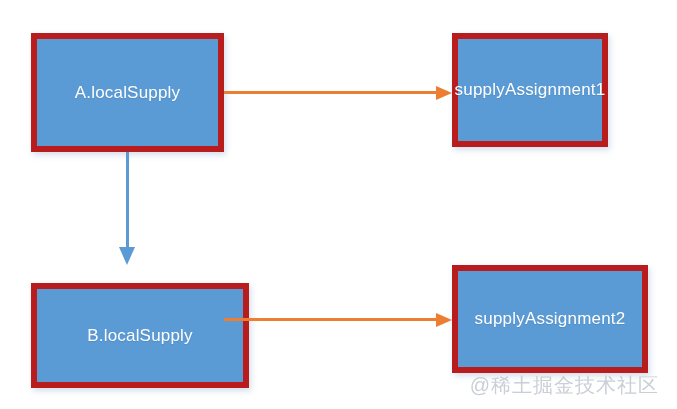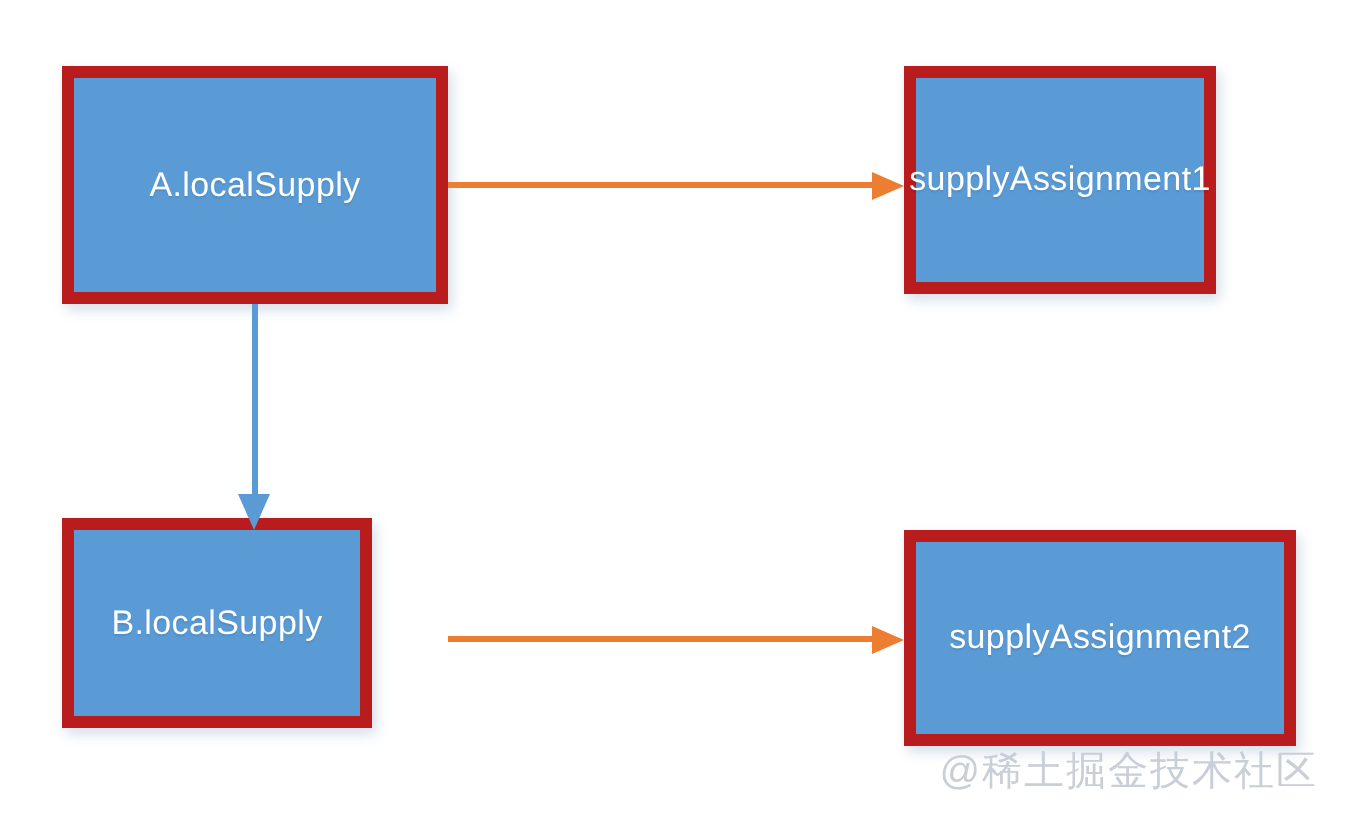--- a/index.html
+++ b/index.html
@@ -30,21 +30,21 @@
     justify-content: center;
     color: #ffffff;
     font-size: 17px;
     font-weight: 400;
     letter-spacing: 0.2px;
     white-space: nowrap;
     text-shadow: 0 1px 1px rgba(0,0,0,0.10);
   }
   #node-a-local-supply { left: 31px;  top: 33px;  width: 193px; height: 119px; }
   #node-supply-1       { left: 452px; top: 33px;  width: 156px; height: 114px; }
-  #node-b-local-supply { left: 31px;  top: 259px; width: 155px; height: 105px; }
+  #node-b-local-supply { left: 31px;  top: 283px; width: 218px; height: 105px; }
   #node-supply-2       { left: 452px; top: 265px; width: 196px; height: 108px; }
 
   
   .arrow-h {
     position: absolute;
     height: 14px;
     display: block;
   }
   .arrow-h .shaft {
     position: absolute;

